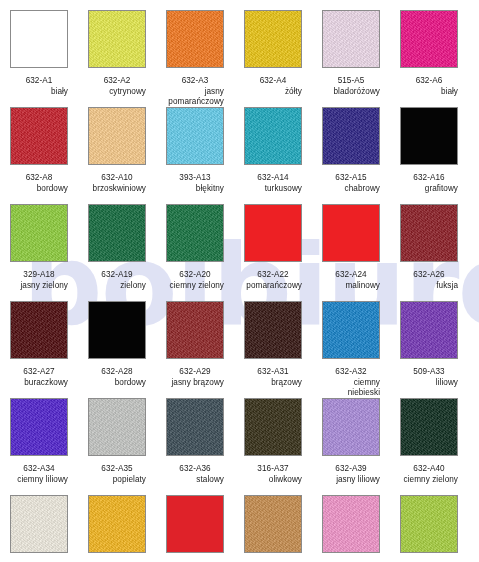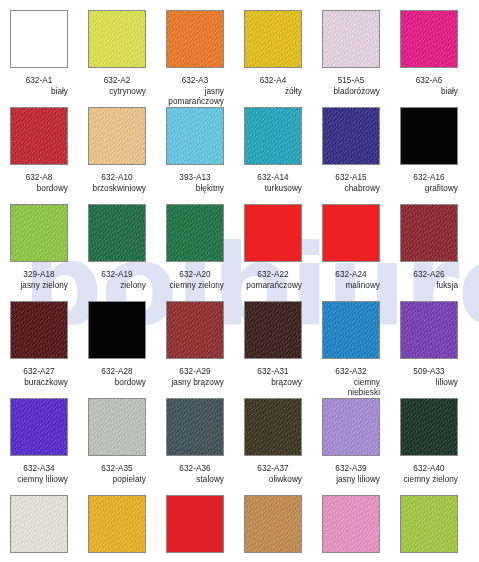--- a/index.html
+++ b/index.html
@@ -295,21 +295,21 @@
     <div class="swatch-cell">
       <div class="swatch-chip" style="background: rgb(57, 74, 84); border-color: rgb(139, 139, 139);"></div>
       <div class="swatch-caption">
         <span class="swatch-code">632-A36</span>
         <span class="swatch-name">stalowy</span>
       </div>
     </div>
     <div class="swatch-cell">
       <div class="swatch-chip" style="background: rgb(51, 44, 20); border-color: rgb(139, 139, 139);"></div>
       <div class="swatch-caption">
-        <span class="swatch-code">632-A37</span>
+        <span class="swatch-code">316-A37</span>
         <span class="swatch-name">oliwkowy</span>
       </div>
     </div>
     <div class="swatch-cell">
       <div class="swatch-chip" style="background: rgb(168, 138, 217); border-color: rgb(139, 139, 139);"></div>
       <div class="swatch-caption">
         <span class="swatch-code">632-A39</span>
         <span class="swatch-name">jasny liliowy</span>
       </div>
     </div>

